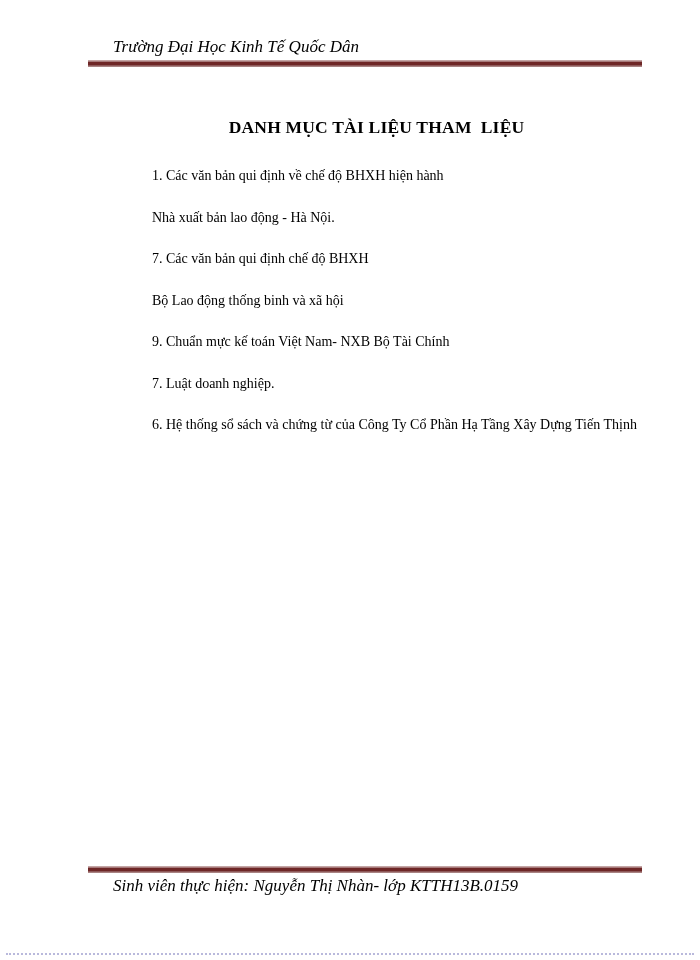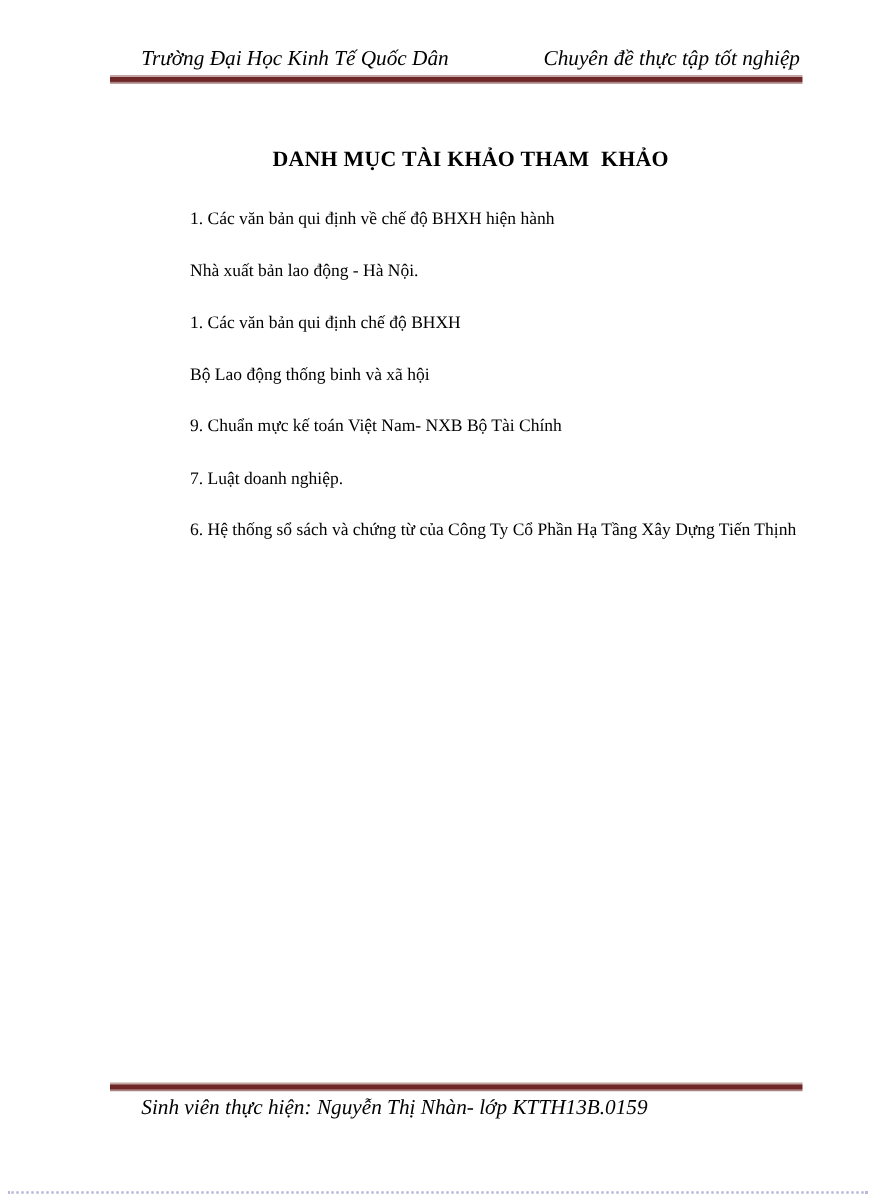--- a/index.html
+++ b/index.html
@@ -82,31 +82,30 @@
     border-top: 2px dotted #b9b9dc;
   }
 </style>
 </head>
 <body>
 
 <div class="page">
 
   <div class="running-header">
     <span>Trường Đại Học Kinh Tế Quốc Dân</span>
-    <span>Chuyên đề thực tập tốt nghiệp</span>
   </div>
 
   <div class="rule header-rule"></div>
 
-  <div class="doc-title">DANH MỤC TÀI KHẢO THAM  KHẢO</div>
+  <div class="doc-title">DANH MỤC TÀI LIỆU THAM  LIỆU</div>
 
   <div class="doc-body">
     <p>1. Các văn bản qui định về chế độ BHXH hiện hành</p>
     <p>Nhà xuất bản lao động - Hà Nội.</p>
-    <p>1. Các văn bản qui định chế độ BHXH</p>
+    <p>7. Các văn bản qui định chế độ BHXH</p>
     <p>Bộ Lao động thống binh và xã hội</p>
     <p>9. Chuẩn mực kế toán Việt Nam- NXB Bộ Tài Chính</p>
     <p class="item-5">7.  Luật doanh nghiệp.</p>
     <p>6. Hệ thống sổ sách và chứng từ  của Công Ty Cổ Phần Hạ Tầng Xây Dựng Tiến Thịnh</p>
   </div>
 
   <div class="rule footer-rule"></div>
 
   <div class="running-footer">
     <span>Sinh viên thực hiện: Nguyễn Thị Nhàn- lớp KTTH13B.01</span>

